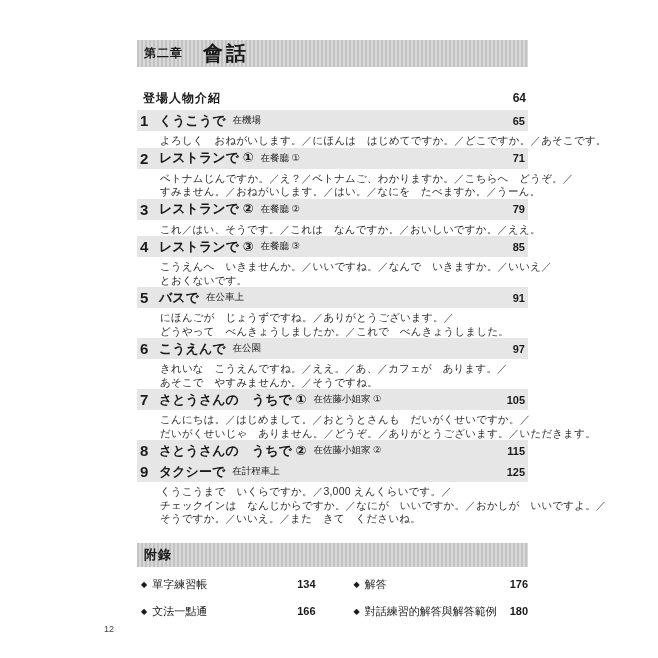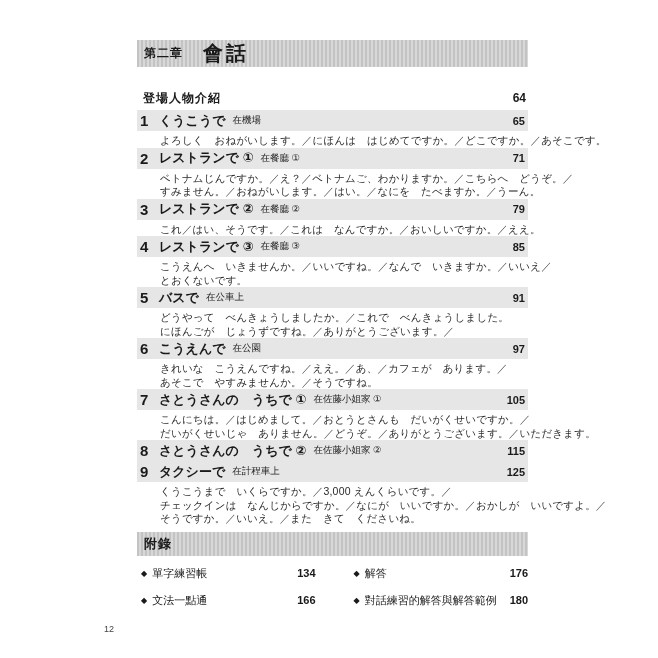--- a/index.html
+++ b/index.html
@@ -29,21 +29,21 @@
   }
   .sec-num { font-size:15px; font-weight:bold; min-width:14px; text-align:left; }
   .sec-title { font-size:13px; font-weight:bold; margin-left:5px; white-space:pre; }
   .sec-sub { font-size:9.5px; margin-left:7px; color:#222; }
   .sec-page { margin-left:auto; font-size:11px; font-weight:bold; }
   .sec-lines { padding:3px 0 0 23px; }
   .sec-line { font-size:10.5px; line-height:13.5px; color:#2a2a2a; white-space:pre; letter-spacing:0.2px; }
 
   
   .appendix-banner {
-    margin-top:6px; height:24px;
+    margin-top:17px; height:24px;
     background:repeating-linear-gradient(90deg,#c3c3c3 0 2px,#d8d8d8 2px 4px);
     display:flex; align-items:center; padding-left:7px;
   }
   .appendix-title { font-size:13px; font-weight:bold; letter-spacing:1px; }
   .appendix-grid {
     margin-top:10px;
     display:grid;
     grid-template-columns:1fr 1fr;
     grid-template-rows:repeat(2,auto);
     grid-auto-flow:column;
@@ -130,22 +130,22 @@
 
   <div class="section">
     <div class="sec-head">
       <span class="sec-num">5</span>
       <span class="sec-title">バスで</span>
       <span class="sec-sub">在公車上</span>
       <span class="sec-page">91</span>
     </div>
     <div class="sec-lines">
 
-    <div class="sec-line">どうやって　べんきょうしましたか。／これで　べんきょうしました。</div>
-            <div class="sec-line">にほんごが　じょうずですね。／ありがとうございます。／</div>
+    <div class="sec-line">にほんごが　じょうずですね。／ありがとうございます。／</div>
+            <div class="sec-line">どうやって　べんきょうしましたか。／これで　べんきょうしました。</div>
           </div>
   </div>
 
   <div class="section">
     <div class="sec-head">
       <span class="sec-num">6</span>
       <span class="sec-title">こうえんで</span>
       <span class="sec-sub">在公園</span>
       <span class="sec-page">97</span>
     </div>

